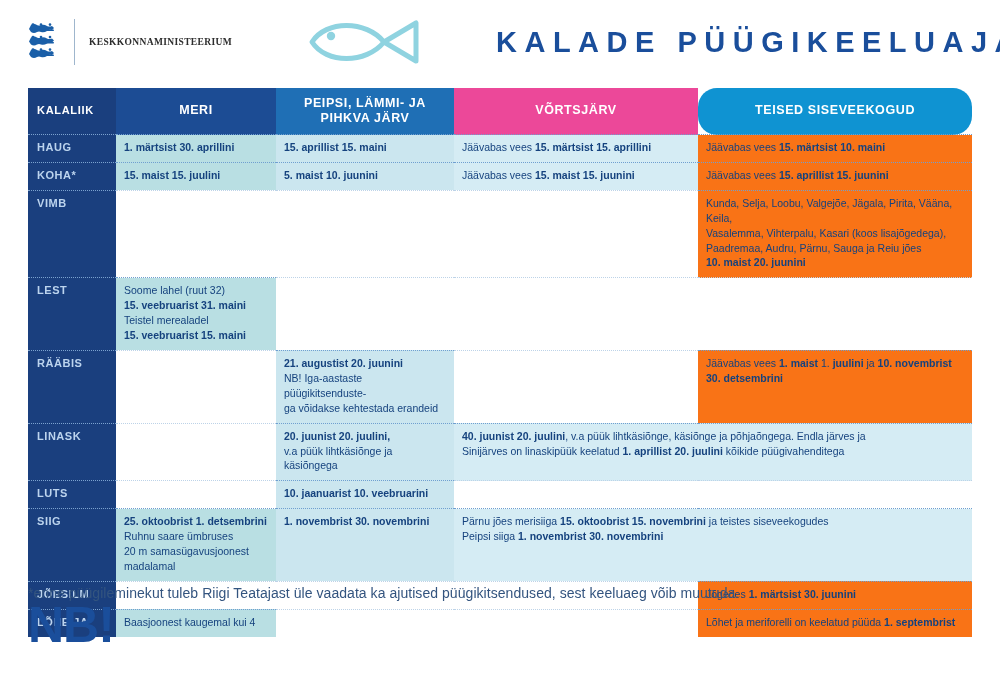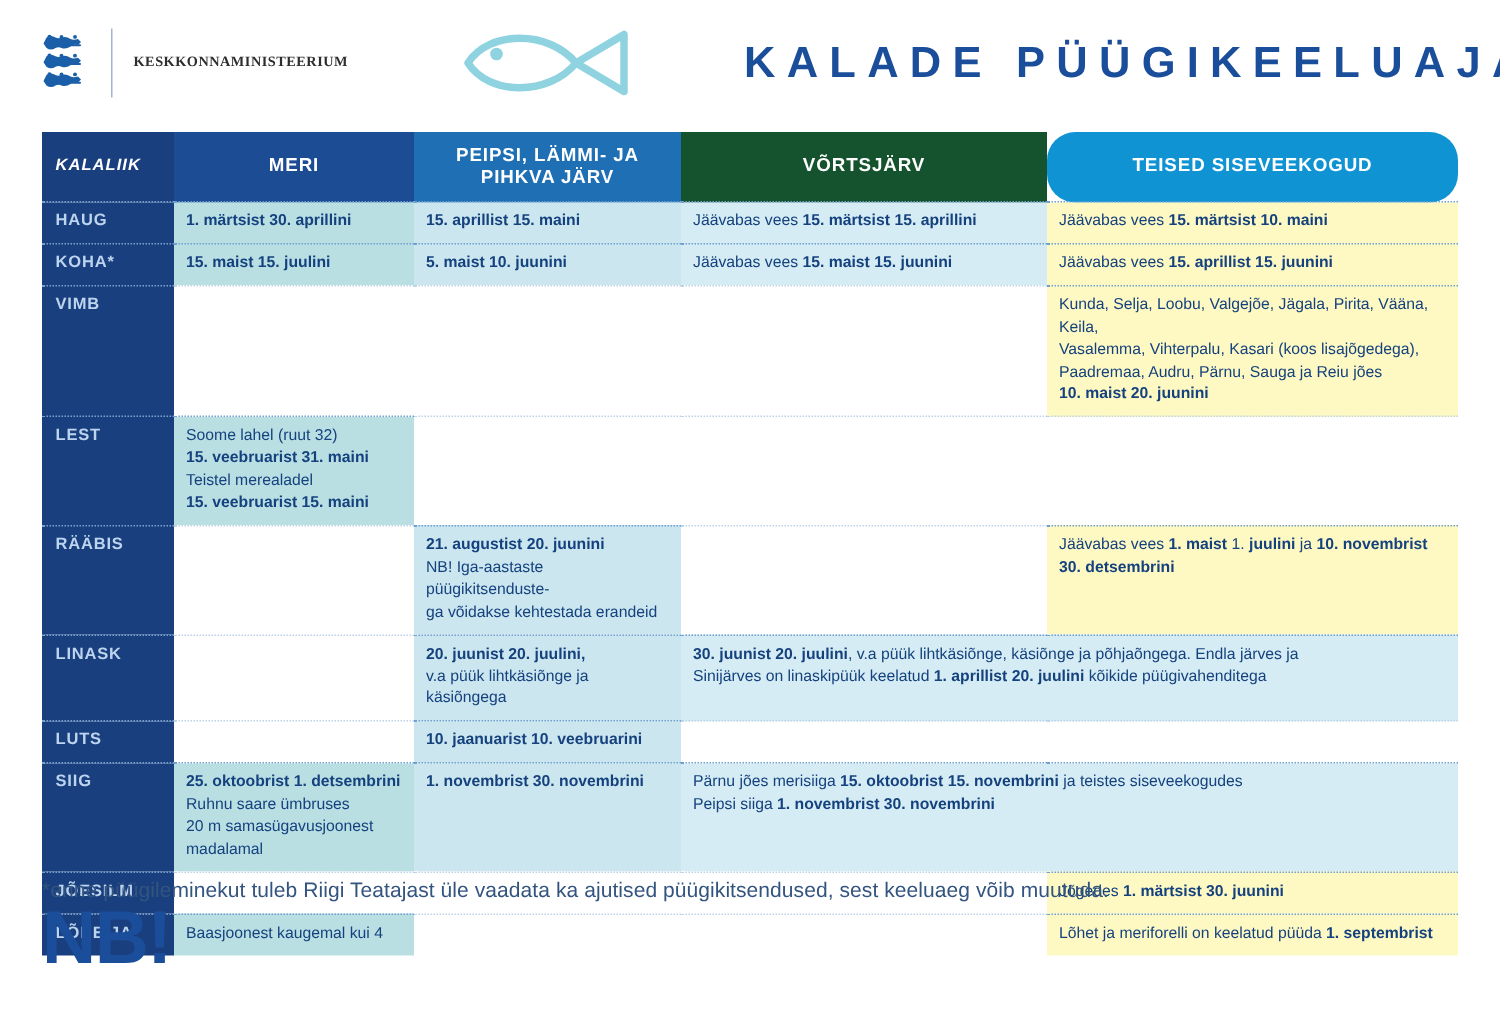--- a/index.html
+++ b/index.html
@@ -87,25 +87,24 @@
     padding: 3px 5px;
     line-height: 1.22;
   }
   th.h-species {
     background: #1a3f7e;
     text-align: left;
     padding-left: 9px;
     font-size: 11px;
     letter-spacing: 0.7px;
     vertical-align: middle;
-    font-style: italic;
   }
   th.h-meri   { background: #1c4c94; }
   th.h-peipsi { background: #1f6fb5; }
-  th.h-vorts  { background: #14532d; }
+  th.h-vorts  { background: #ec4899; }
   th.h-teised { background: #0f93d2; border-radius: 19px; }
 
   .fish-table td {
     vertical-align: top;
     font-size: 10.5px;
     line-height: 1.42;
     padding: 5px 8px 7px 8px;
     border-top: 1px dotted #6f9fd0;
     color: #15427e;
   }
@@ -119,21 +118,21 @@
     border-top: 1px dotted #7ca3cf;
     line-height: 1.3;
     white-space: nowrap;
   }
   td.empty { background: #ffffff; border-top: 1px dotted #bdd3e8; }
 
   
   td.t-meri   { background: #b9dfe3; }
   td.t-peipsi { background: #cbe6ef; }
   td.t-vorts  { background: #d5ecf4; margin-left: 18px; }
-  td.t-teised { background: #fef9c3; }
+  td.t-teised { background: #f97316; }
   td.t-wide   { background: #d5ecf4; }
 
   .b { font-weight: bold; }
   .n { font-weight: normal; }
 
   
   .footnote {
     position: absolute;
     left: 28px; top: 585px;
     width: 944px;
@@ -293,21 +292,21 @@
     </tr>
 
     <tr>
       <td class="species">LINASK</td>
       <td class="empty"></td>
       <td class="t-peipsi">
         <div class="b">20. juunist 20. juulini,</div>
         <div>v.a püük lihtkäsiõnge ja käsiõngega</div>
       </td>
       <td class="t-wide" colspan="2">
-        <div><span class="b">30. juunist 20. juulini</span><span class="n">, v.a püük lihtkäsiõnge, käsiõnge ja põhjaõngega. Endla järves ja</span></div>
+        <div><span class="b">40. juunist 20. juulini</span><span class="n">, v.a püük lihtkäsiõnge, käsiõnge ja põhjaõngega. Endla järves ja</span></div>
         <div><span class="n">Sinijärves on linaskipüük keelatud </span><span class="b">1. aprillist 20. juulini</span><span class="n"> kõikide püügivahenditega</span></div>
       </td>
     </tr>
 
     <tr>
       <td class="species">LUTS</td>
       <td class="empty"></td>
       <td class="t-peipsi b">10. jaanuarist 10. veebruarini</td>
       <td class="empty"></td>
       <td class="empty"></td>

